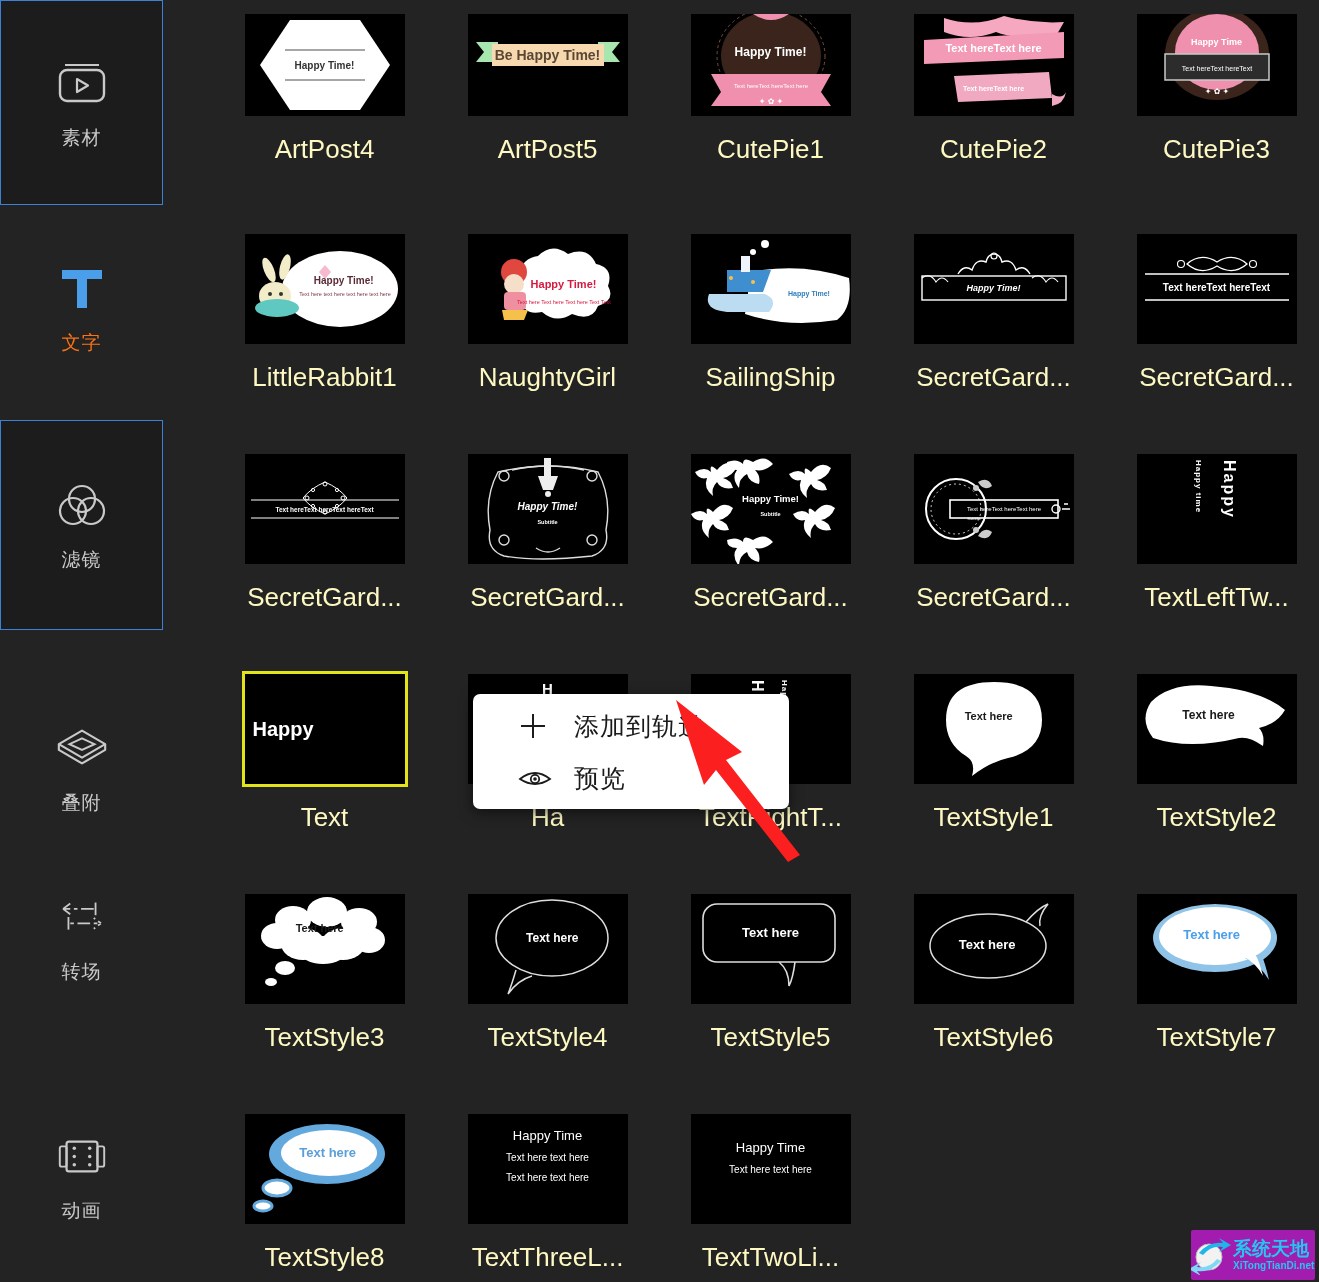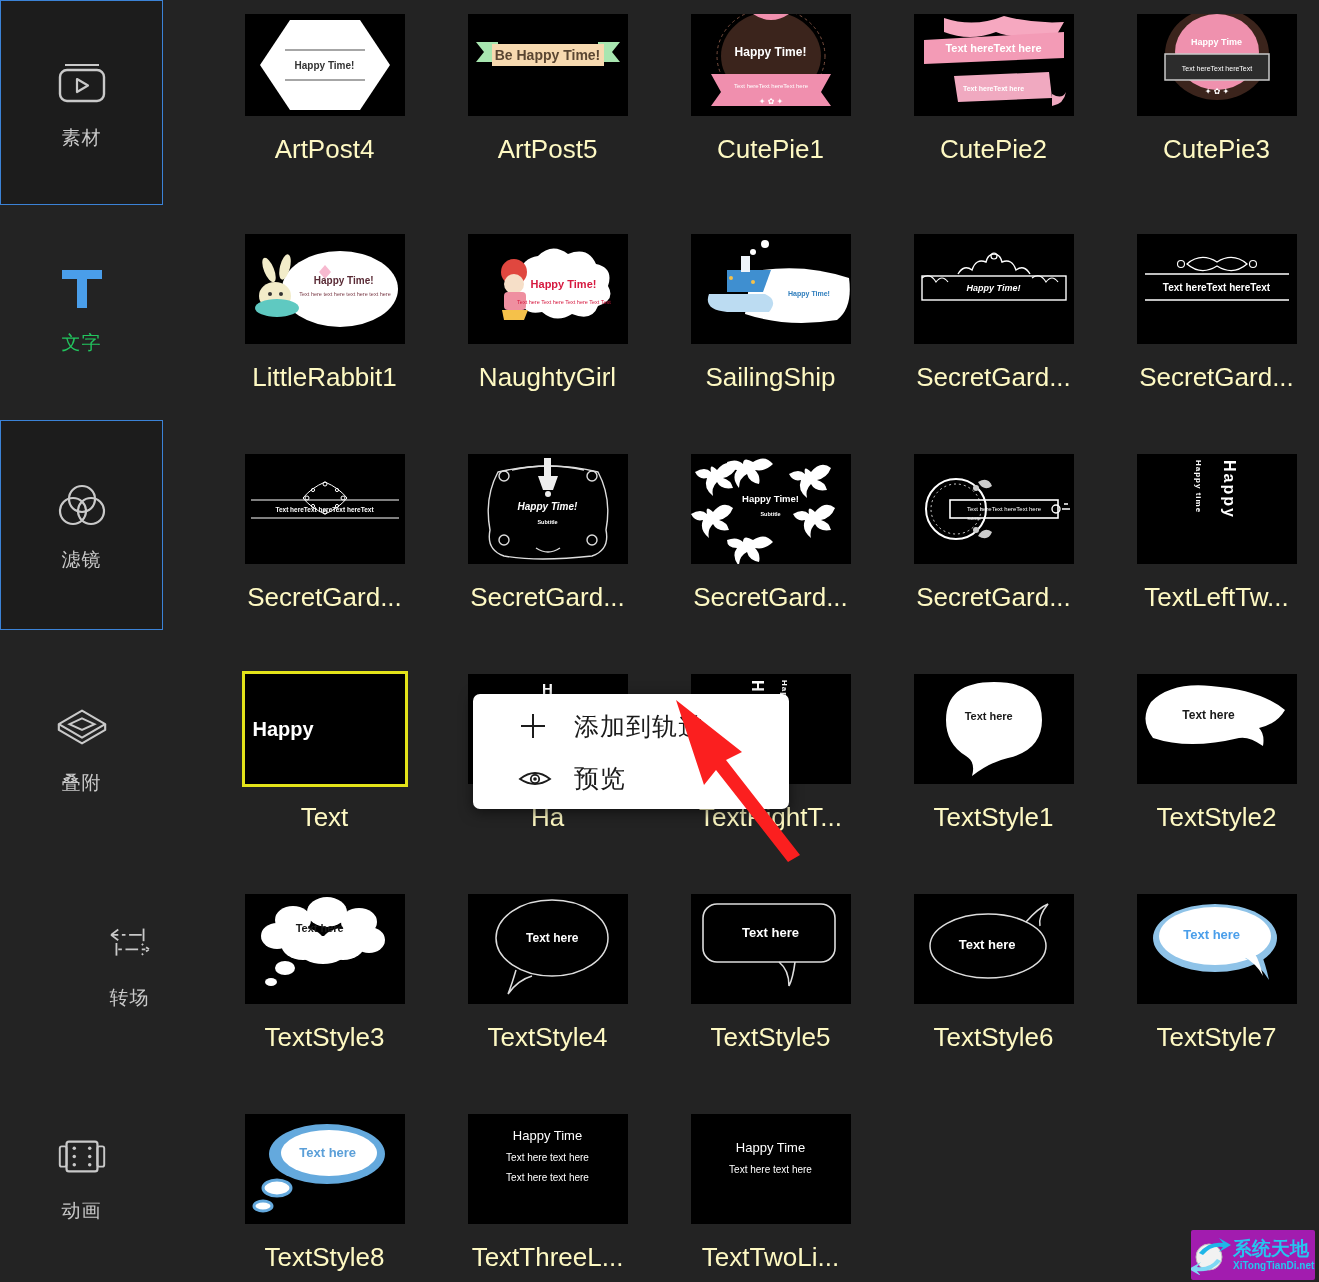--- a/index.html
+++ b/index.html
@@ -21,21 +21,21 @@
   }
   .side-item {
     position: absolute;
     left: 0; width: 163px;
     display: flex; flex-direction: column;
     align-items: center; justify-content: center;
     color: #c9c9c9;
   }
   .side-item .ico { width: 56px; height: 56px; display:flex; align-items:center; justify-content:center; }
   .side-item .lbl { margin-top: 14px; font-size: 19px; letter-spacing: 1px; }
-  .side-item.active { color: #22c55e; }
+  .side-item.active { color: #f97316; }
   .side-item.boxed { border: 1px solid #3b82d6; background: #1c1c1c; }
   .side-item svg { display:block; }
 
   
   #content {
     position: relative;
     flex: 1 1 auto;
     height: 1282px;
     background: #232323;
     padding: 14px 0 0 0;
@@ -142,32 +142,32 @@
       <span class="ico">
         <svg width="54" height="50" viewBox="0 0 54 50">
           <circle cx="27" cy="19" r="13" fill="none" stroke="#c9c9c9" stroke-width="2.2"></circle>
           <circle cx="18" cy="31" r="13" fill="none" stroke="#c9c9c9" stroke-width="2.2"></circle>
           <circle cx="36" cy="31" r="13" fill="none" stroke="#c9c9c9" stroke-width="2.2"></circle>
         </svg>
       </span>
       <span class="lbl">滤镜</span>
     </div>
 
-    <div class="side-item" style="top:640px;height:215px;align-items:center;">
+    <div class="side-item" style="top:660px;height:215px;align-items:center;">
       <span class="ico">
         <svg width="58" height="48" viewBox="0 0 58 48">
           <path d="M29 6 L53 20 L29 34 L5 20 Z" fill="none" stroke="#c9c9c9" stroke-width="2.2" stroke-linejoin="round"></path>
           <path d="M29 14 L42 20 L29 26 L16 20 Z" fill="none" stroke="#c9c9c9" stroke-width="2"></path>
           <path d="M5 20 v6 L29 40 L53 26 v-6" fill="none" stroke="#c9c9c9" stroke-width="2.2" stroke-linejoin="round"></path>
         </svg>
       </span>
       <span class="lbl">叠附</span>
     </div>
 
-    <div class="side-item" style="top:855px;height:215px;margin-left:48px;">
+    <div class="side-item" style="top:829px;height:215px;">
       <span class="ico">
         <svg width="62" height="42" viewBox="0 0 62 42">
           <path d="M44 12 H10 M10 12 l8 -6 M10 12 l8 6" fill="none" stroke="#c9c9c9" stroke-width="2" stroke-dasharray="14 4 4 4"></path>
           <line x1="46" y1="5" x2="46" y2="19" stroke="#c9c9c9" stroke-width="2"></line>
           <path d="M18 28 H52 M52 28 l-8 -6 M52 28 l-8 6" fill="none" stroke="#c9c9c9" stroke-width="2" stroke-dasharray="4 4 14 4"></path>
           <line x1="16" y1="21" x2="16" y2="35" stroke="#c9c9c9" stroke-width="2"></line>
         </svg>
       </span>
       <span class="lbl">转场</span>
     </div>

